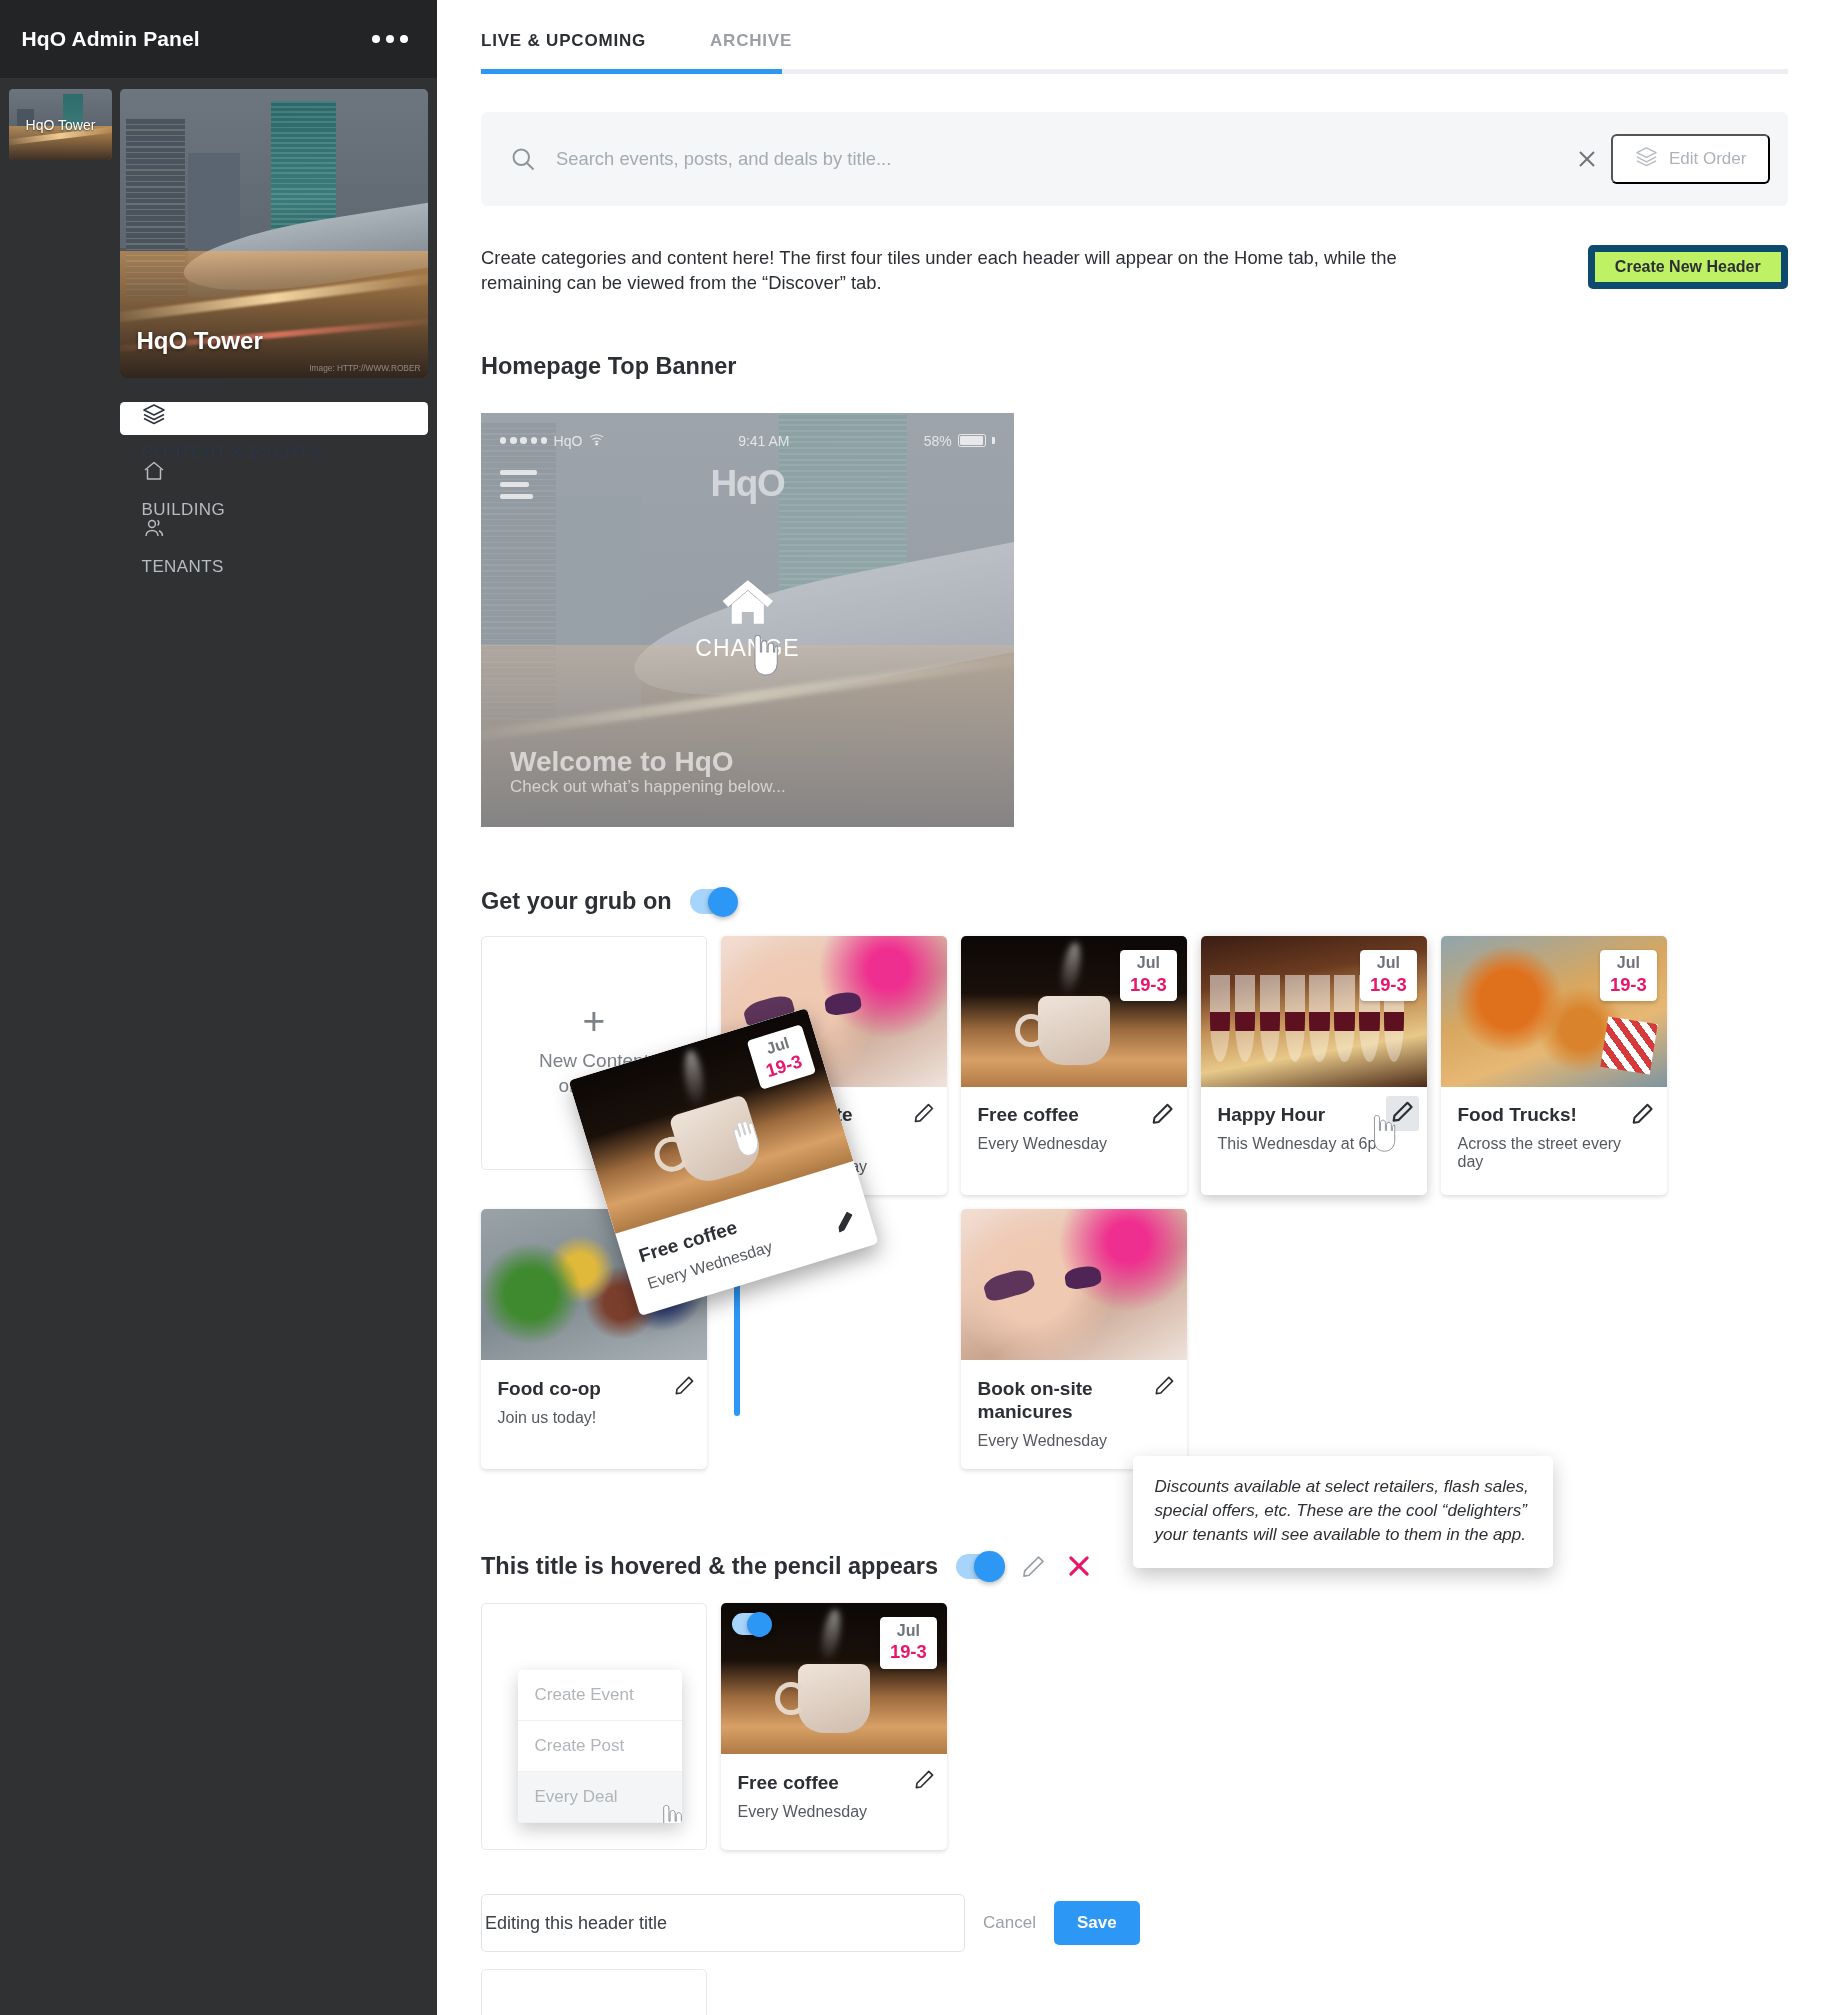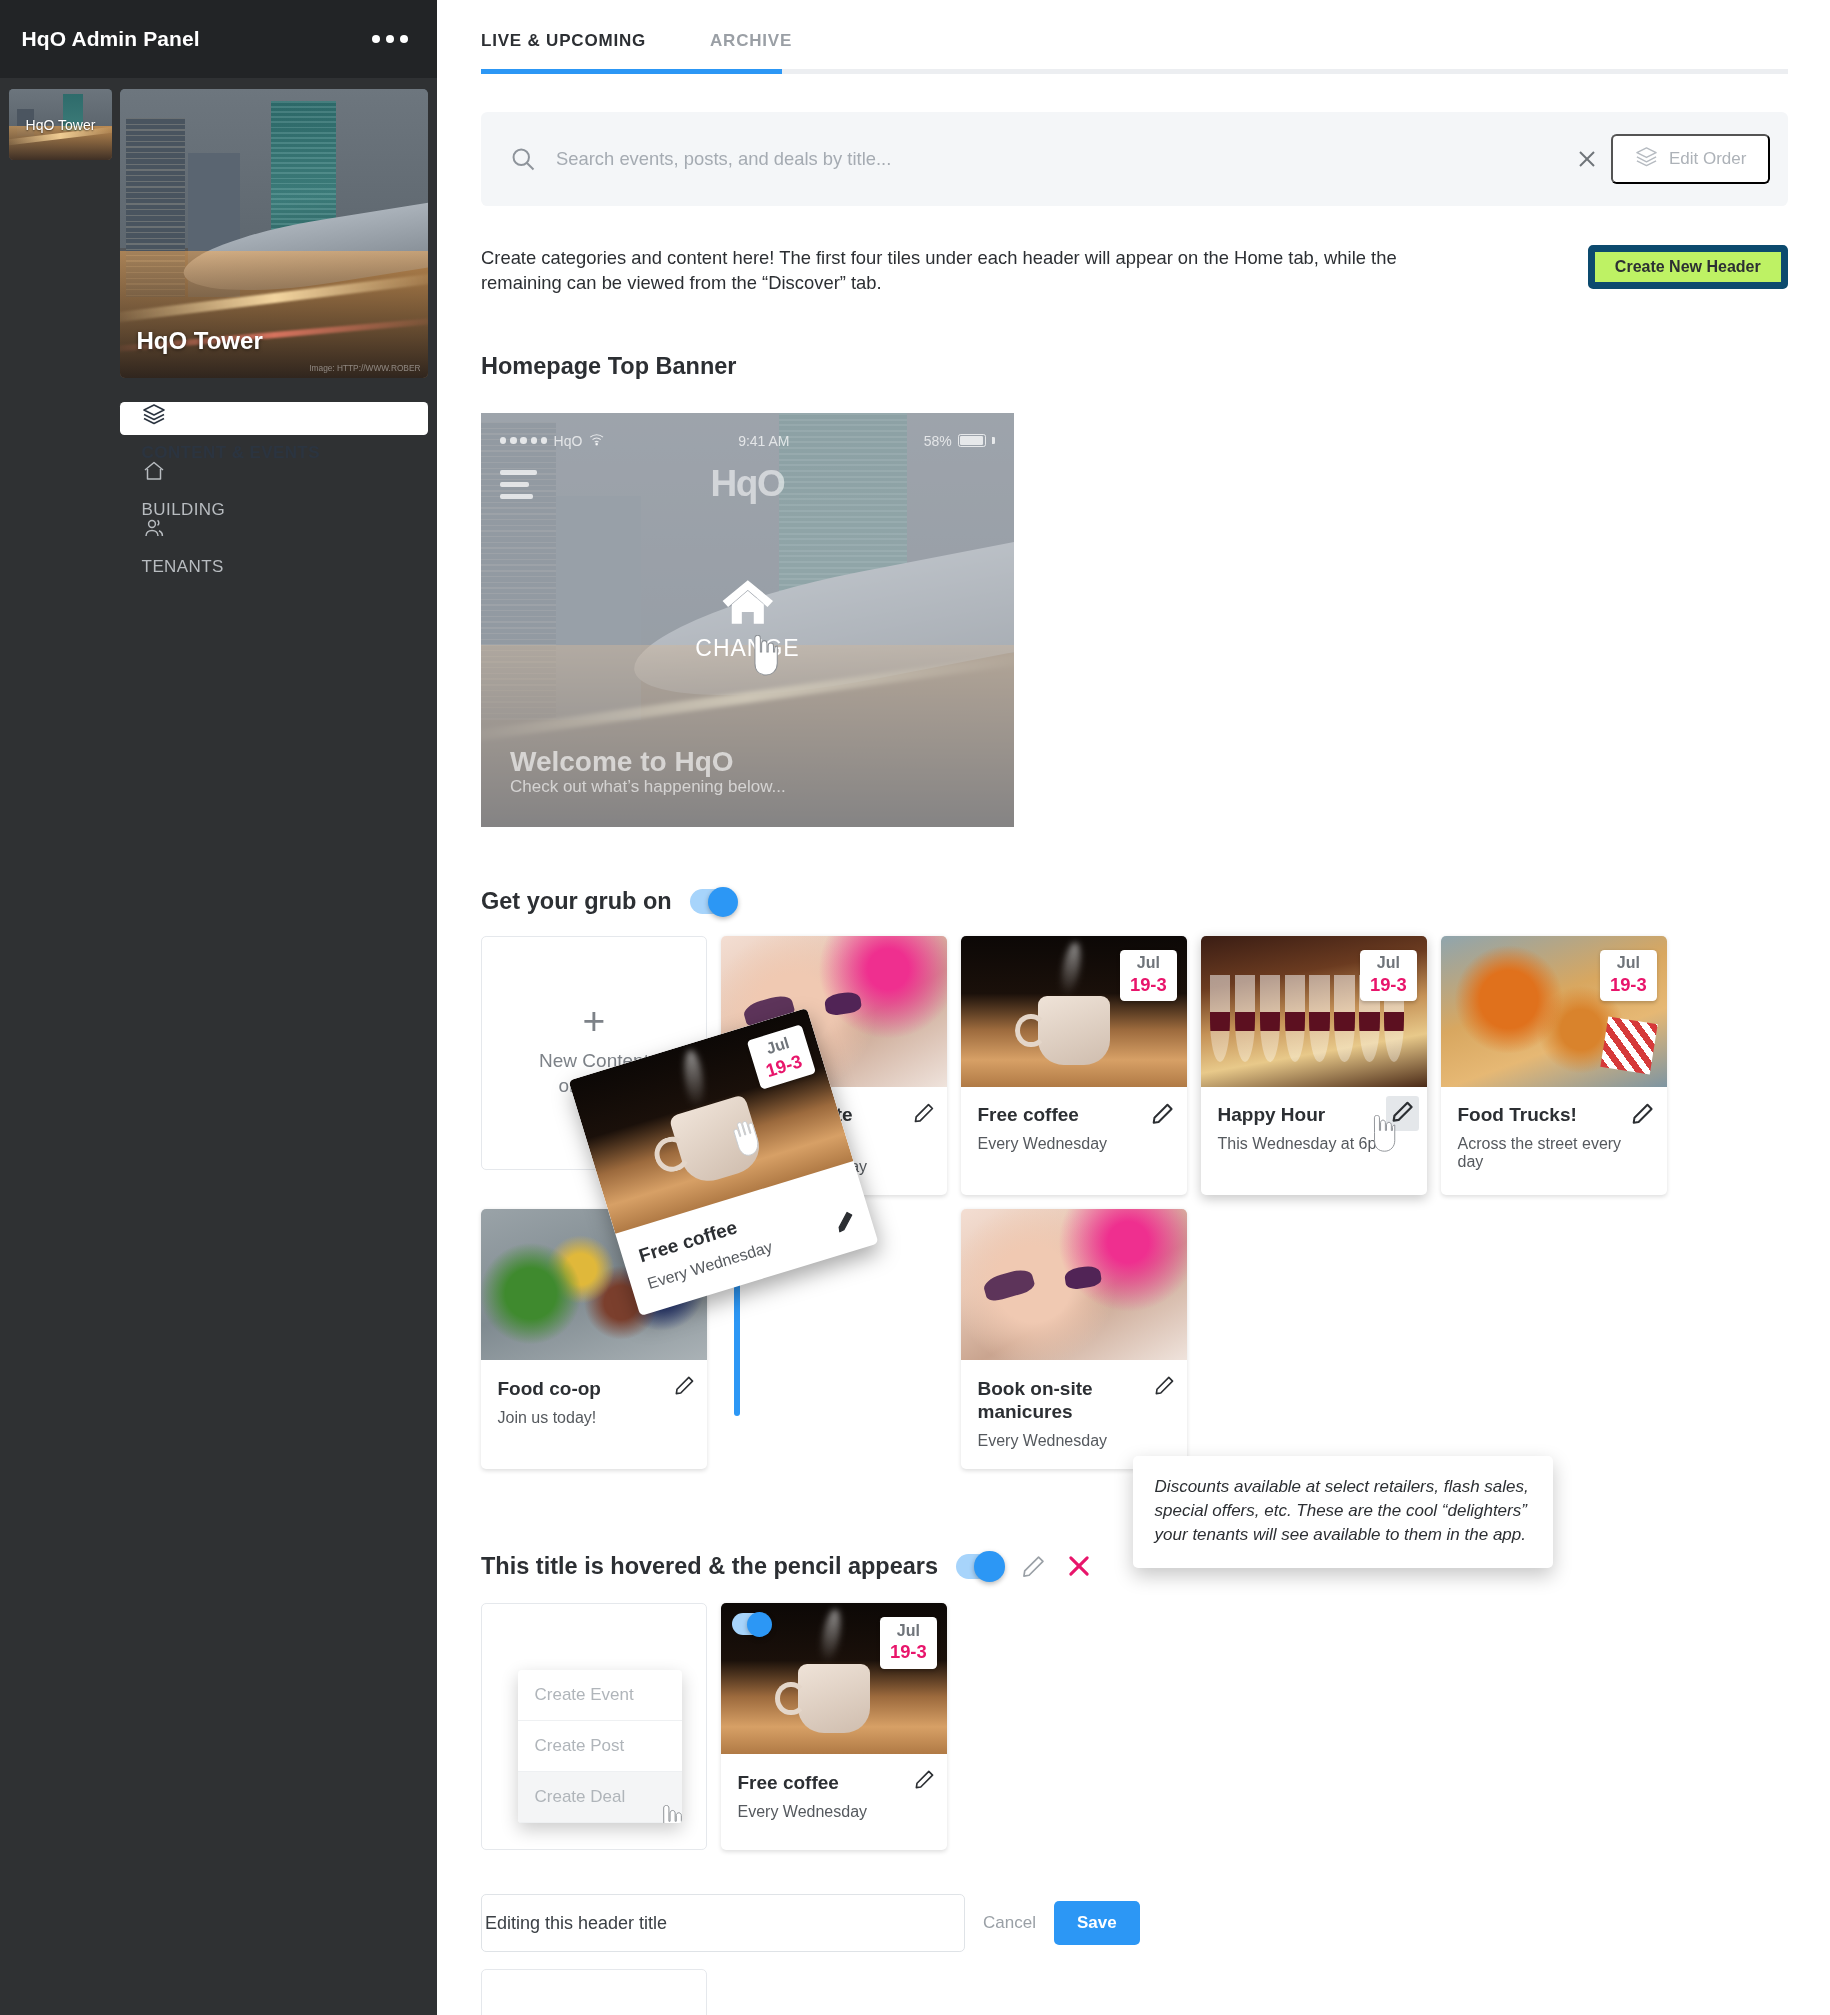--- a/index.html
+++ b/index.html
@@ -738,21 +738,21 @@
               <svg width="23" height="23" viewBox="0 0 24 24" fill="none" stroke="#2c2f33" stroke-width="1.7" stroke-linejoin="round">
                 <path d="M16.5 3.6l3.9 3.9L8.1 19.8l-4.6.7.7-4.6z"></path>
               </svg>
             </span>
           </div>
         </div>
 
         <div class="create-menu">
           <div class="cm-item">Create Event</div>
           <div class="cm-item">Create Post</div>
-          <div class="cm-item hl">Create Deal</div>
+          <div class="cm-item hl">Every Deal</div>
           <svg class="cursor" style="left:135px; top:135px;" width="33" height="41" viewBox="0 0 34 42">
             <path d="M11 3c0-1.6 1.2-2.8 2.7-2.8S16.4 1.4 16.4 3v13.6h1.2V8.2c0-1.5 1.2-2.7 2.6-2.7s2.6 1.2 2.6 2.7v8.4h1.2v-6c0-1.5 1.2-2.7 2.6-2.7s2.6 1.2 2.6 2.7v6.1h1.2v-3.3c0-1.5 1.2-2.6 2.5-2.6v16.7c0 6.4-4.4 11.5-10.9 11.5-6.9 0-10.9-4.4-10.9-11.5V19z" fill="#ffffff" stroke="#8b8f94" stroke-width="1"></path>
           </svg>
         </div>
       </div>
 
       <div class="editbar">
         <input class="edit-input" type="text" value="Editing this header title" style="">
         <button class="cancel-btn">Cancel</button>
         <button class="save-btn">Save</button>

